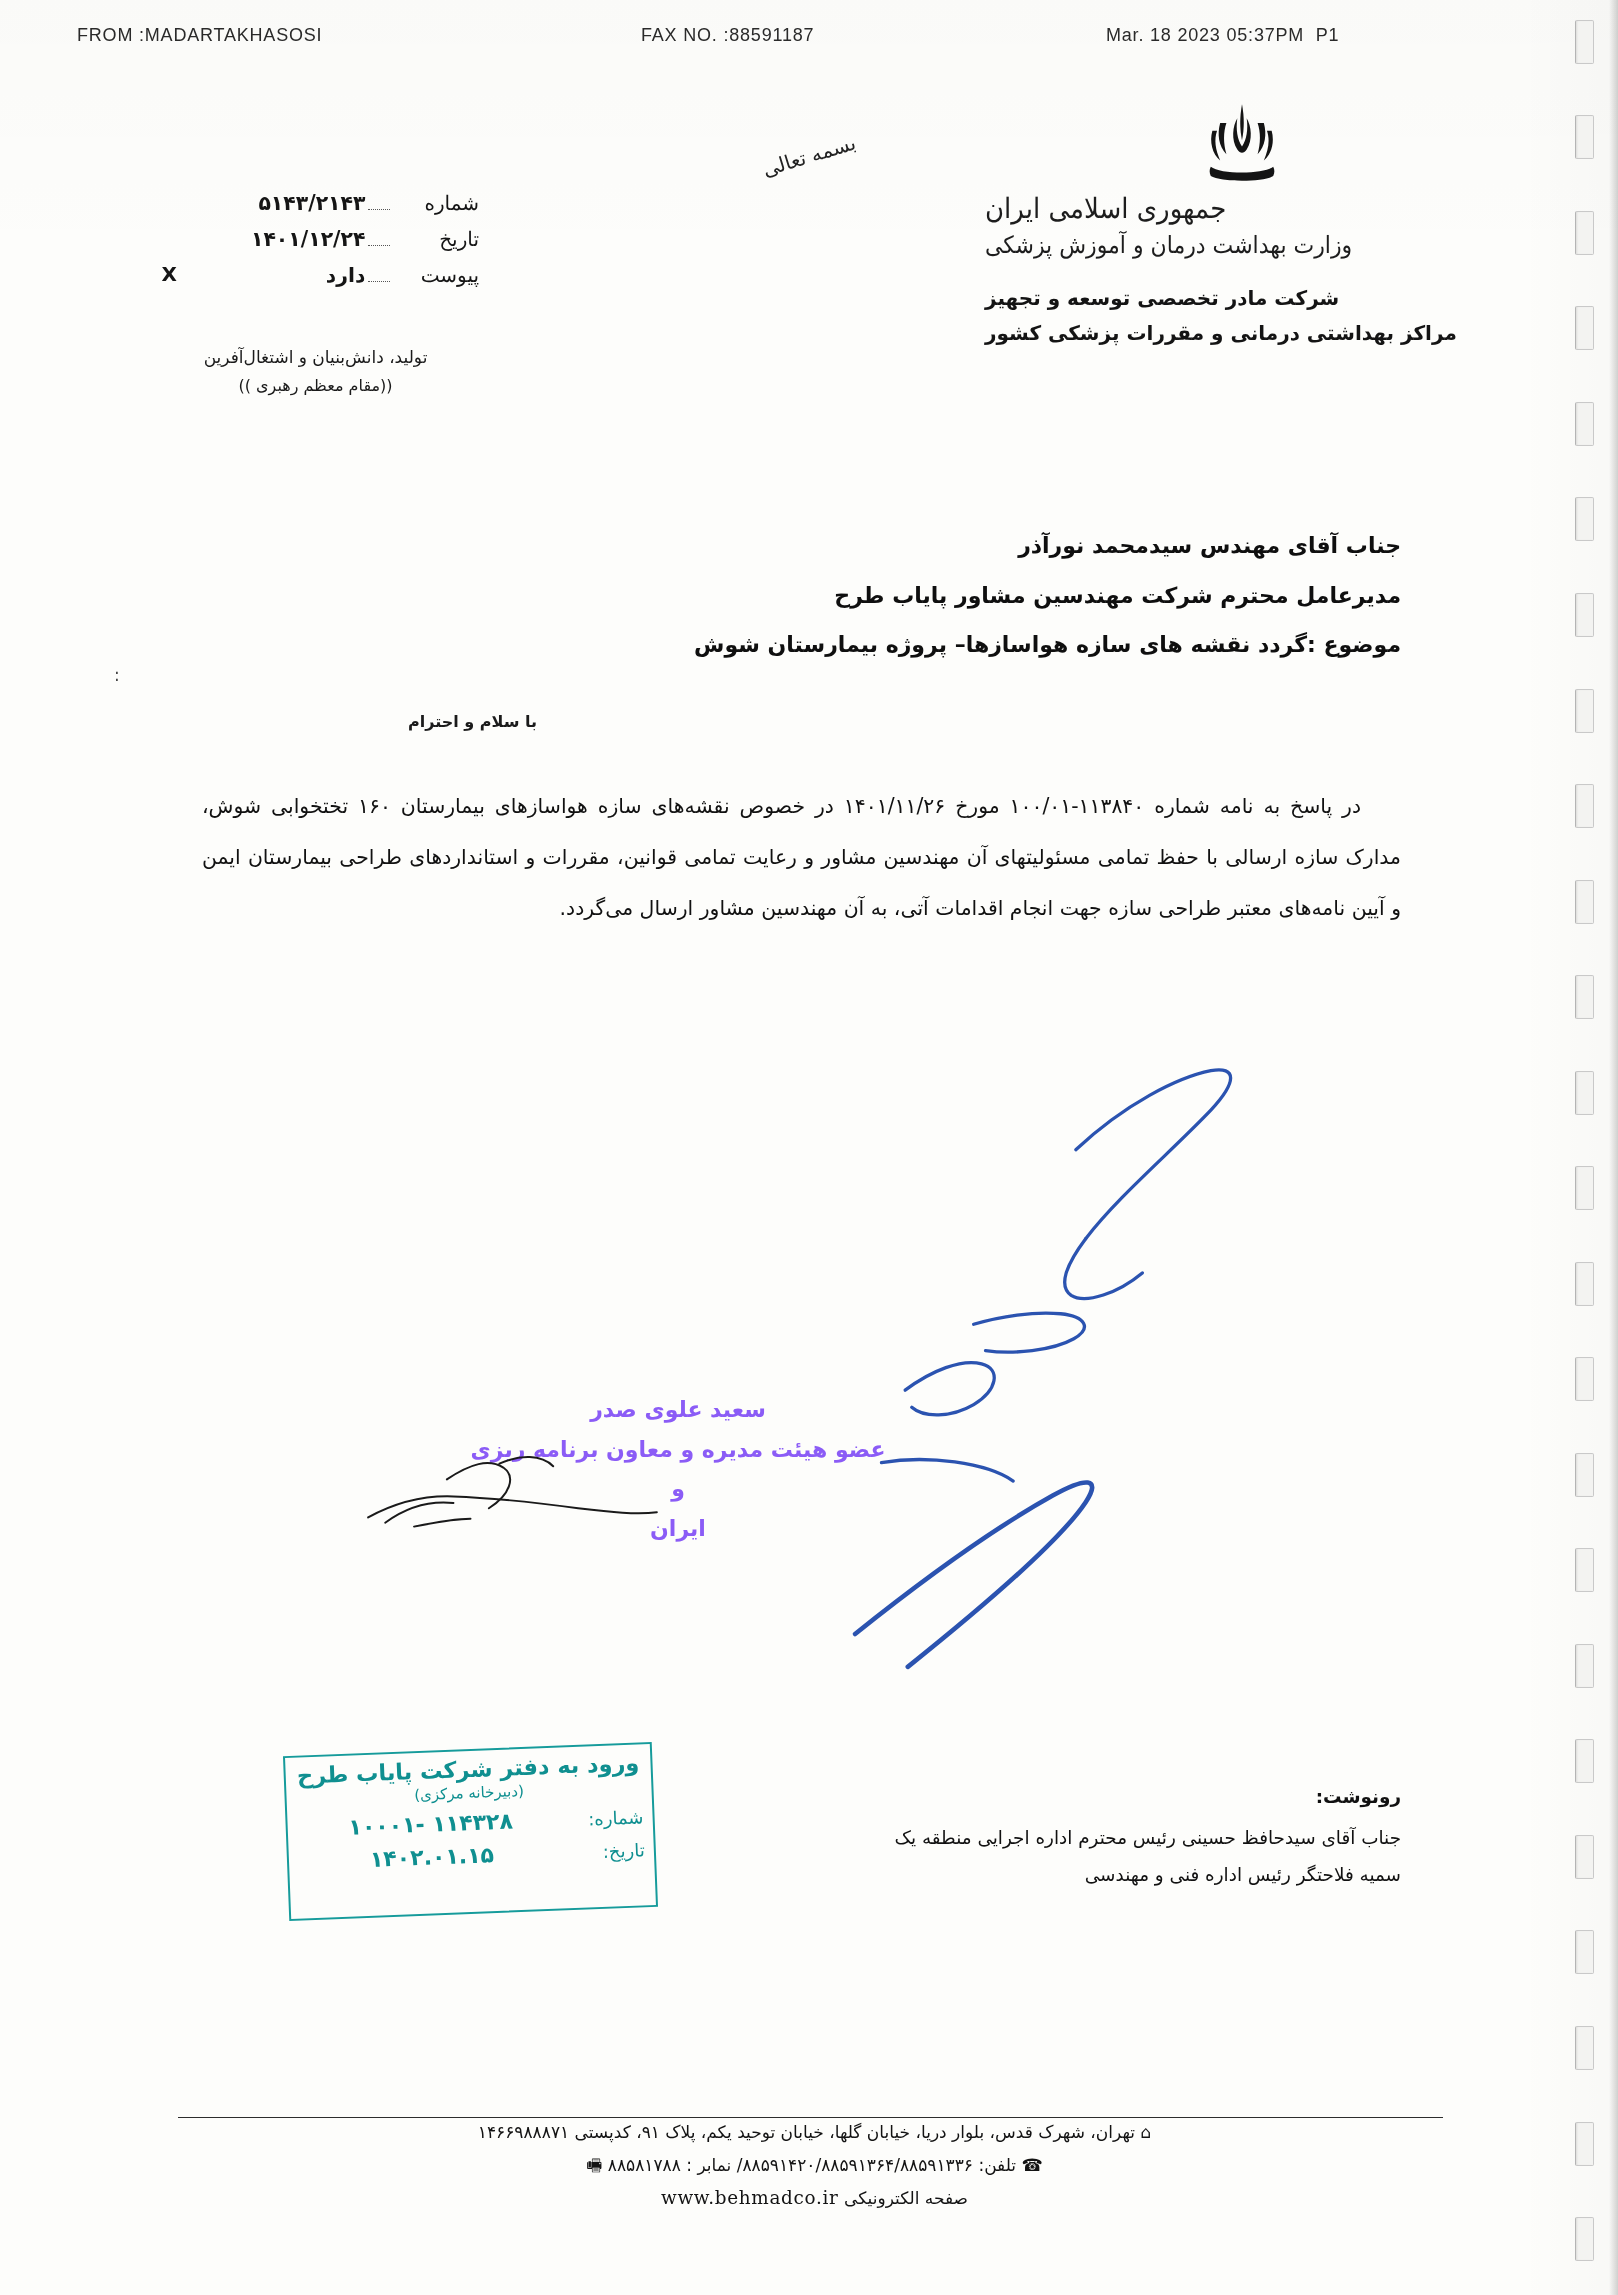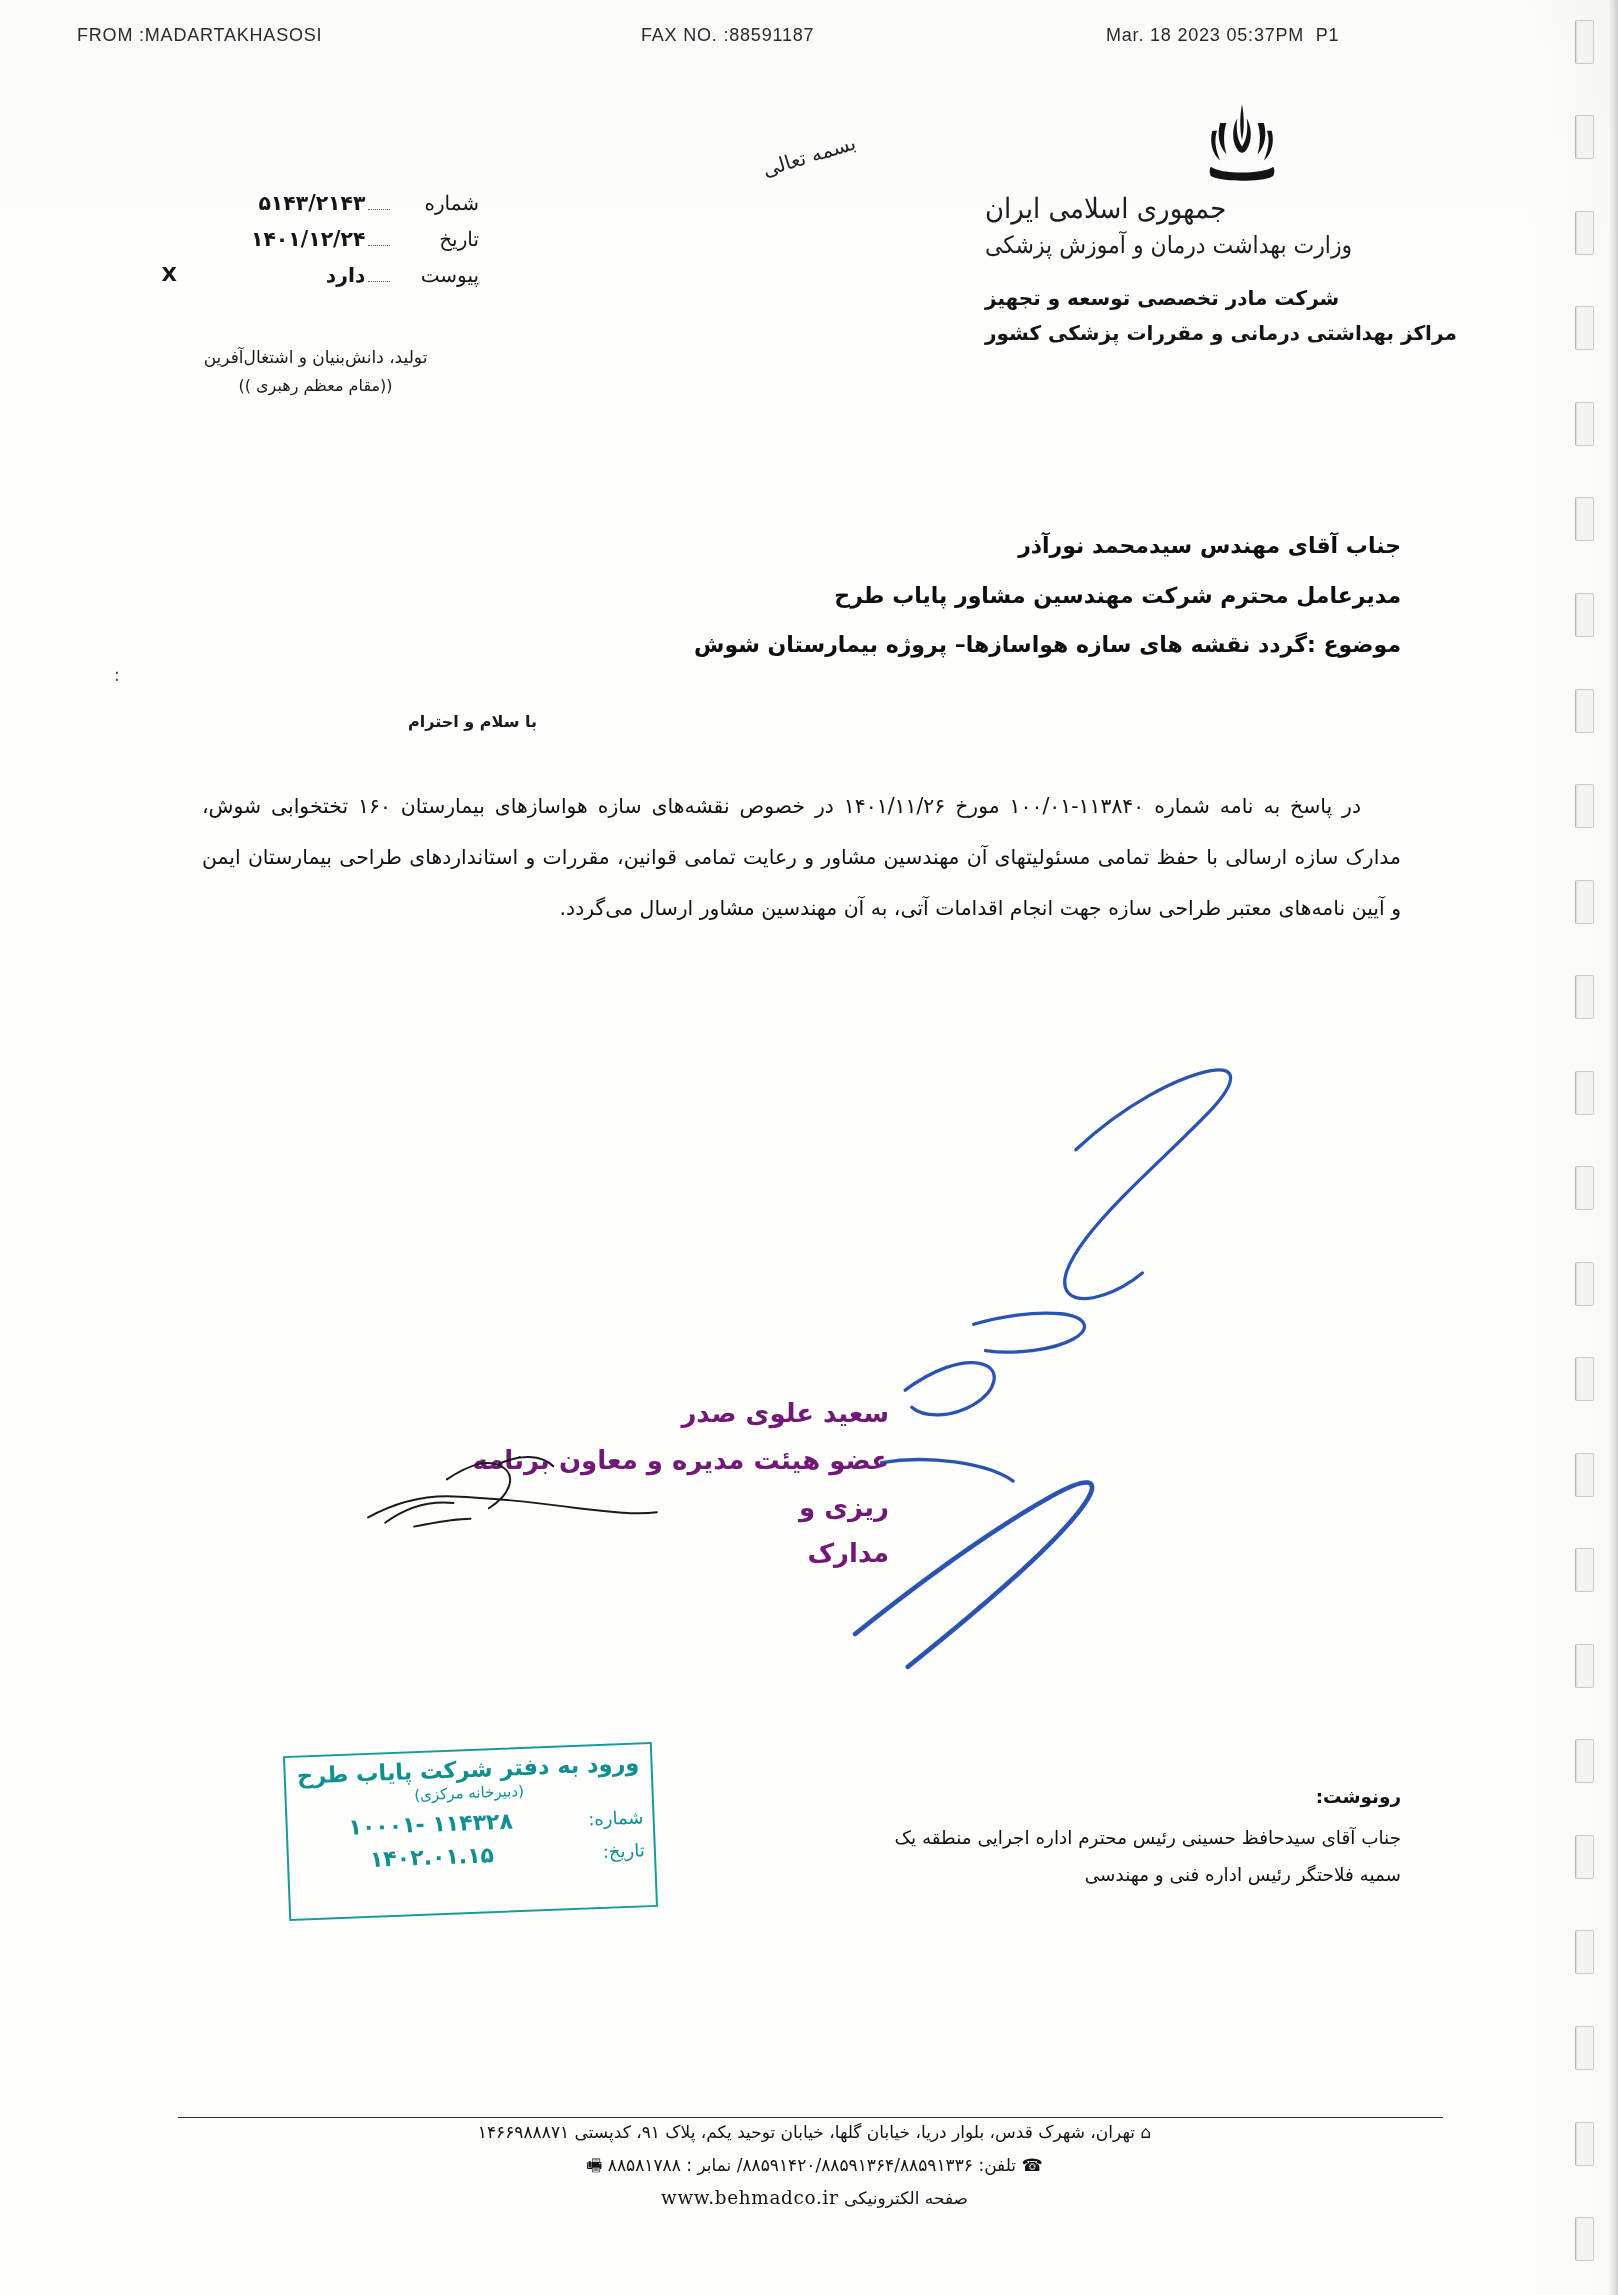--- a/index.html
+++ b/index.html
@@ -201,25 +201,25 @@
     color: #111;
     text-indent: 40px;
   }
 
   
   .sig-block {
     position: absolute;
     top: 1390px;
     left: 468px;
     width: 422px;
-    text-align: right;
-    font-size: 26px;
+    text-align: center;
+    font-size: 22px;
     font-weight: bold;
     line-height: 1.8;
-    color: #701a75;
+    color: #8b5cf6;
   }
   .sig-scribble {
     position: absolute;
     top: 1440px;
     left: 349px;
     width: 329px;
     height: 105px;
   }
   .sig-big {
     position: absolute;
@@ -426,21 +426,21 @@
         <path d="M196 530 C236 500 282 482 312 490 C342 498 336 530 300 552 C266 572 224 572 206 556"></path>
         <path d="M160 640 C230 628 320 640 360 668"></path>
         <path d="M120 900 C220 820 330 740 420 690 C470 662 495 662 470 700 C430 760 300 870 200 950" stroke-width="7"></path>
       </g>
     </svg>
   </div>
 
   <div class="sig-block">
     <div>سعید علوی صدر</div>
     <div>عضو هیئت مدیره و معاون برنامه ریزی و</div>
-    <div>مدارک</div>
+    <div>ایران</div>
   </div>
 
   <div class="sig-scribble">
     <svg viewBox="0 0 500 160" width="329" height="105" xmlns="http://www.w3.org/2000/svg">
       <g fill="none" stroke="#1a1a1a" stroke-width="3" stroke-linecap="round">
         <path d="M30 118 C70 96 110 84 160 86 C220 88 290 96 350 104 C400 110 440 114 470 110"></path>
         <path d="M56 126 C86 104 122 92 160 96"></path>
         <path d="M150 60 C186 36 214 28 236 42 C256 56 246 84 214 104"></path>
         <path d="M230 36 C262 22 294 22 312 40"></path>
         <path d="M100 132 C130 126 160 120 186 120"></path>

